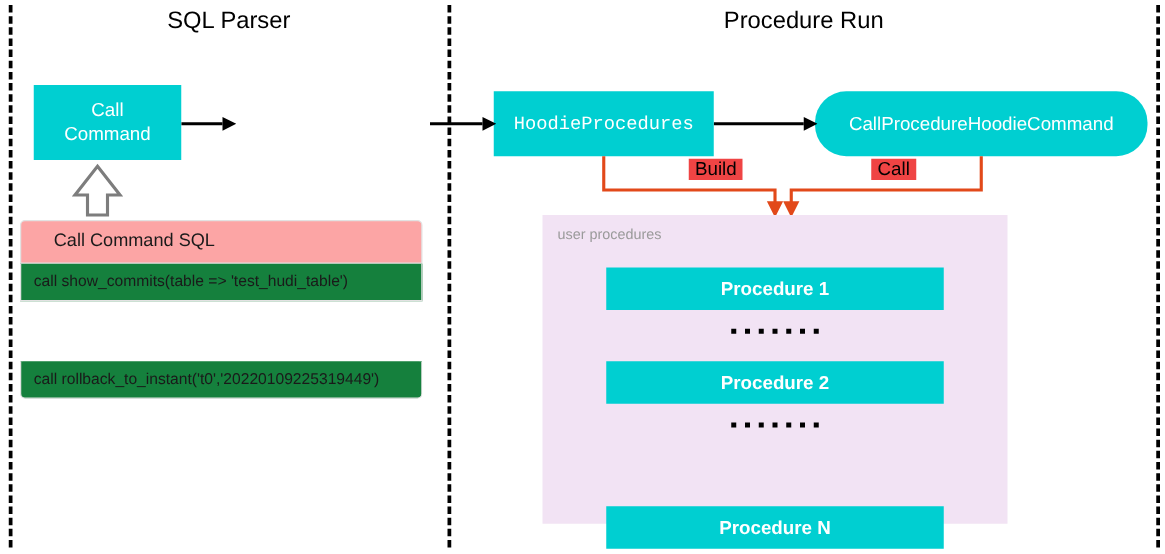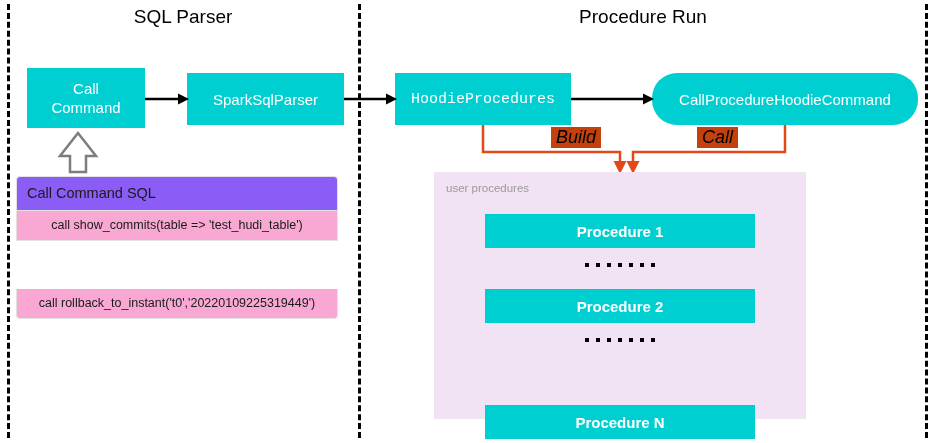--- a/index.html
+++ b/index.html
@@ -87,59 +87,57 @@
   
   #sql-table {
     position: absolute;
     left: 16px;
     top: 176px;
     width: 322px;
     box-sizing: border-box;
     border-radius: 4px;
   }
   #sql-table-header {
-    background: #8b5cf6;
+    background: #fca5a5;
     border: 1px solid #e2e2e2;
     border-radius: 4px 4px 0 0;
     font-size: 14.5px;
     color: #1a1a1a;
-    padding: 8px 10px 9px 10px;
+    padding: 8px 10px 9px 26px;
     box-sizing: border-box;
   }
   .sql-row {
-    background: #f9a8d4;
+    background: #15803d;
     border: 1px solid #e2e2e2;
     border-top: none;
     font-size: 12.5px;
     color: #1a1a1a;
     padding: 7px 10px 8px 10px;
     box-sizing: border-box;
     white-space: nowrap;
-    text-align: center;
   }
   .sql-row:last-child {
     border-radius: 0 0 4px 4px;
     margin-top: 48px;
   }
 
   
   #connector-layer {
     position: absolute;
     left: 0; top: 0;
     width: 932px; height: 443px;
     pointer-events: none;
   }
   .connector-label {
     position: absolute;
-    font-size: 18px;
+    font-size: 15px;
     color: #000000;
-    background: #c2410c;
+    background: #ef4444;
     padding: 0 5px;
     white-space: nowrap;
-    font-style: italic;
   }
   #label-build { left: 551px; top: 127px; }
   #label-call  { left: 697px; top: 127px; }
 
   
   #user-procedures-panel {
     position: absolute;
     left: 434px;
     top: 172px;
     width: 372px;
@@ -201,21 +199,20 @@
   <div class="section-title" id="title-sql-parser">SQL Parser</div>
   <div class="section-title" id="title-procedure-run">Procedure Run</div>
 
   <div class="teal-box" id="box-call-command">
     <span>
       <span>Call</span><br>
       <span>Command</span>
     </span>
   </div>
 
-  <div class="teal-box" id="box-spark-sql-parser">SparkSqlParser</div>
 
   <div class="teal-box" id="box-hoodie-procedures">HoodieProcedures</div>
 
   <div class="teal-box" id="box-call-procedure-hoodie-command">CallProcedureHoodieCommand</div>
 
   <svg class="flow-arrow" id="arrow-call-to-spark" viewBox="0 0 44 12">
     <line x1="0" y1="6" x2="33" y2="6" stroke="#000" stroke-width="2.5"></line>
     <polygon points="33,0.5 44,6 33,11.5" fill="#000"></polygon>
   </svg>
   <svg class="flow-arrow" id="arrow-spark-to-hoodie" viewBox="0 0 53 12">

